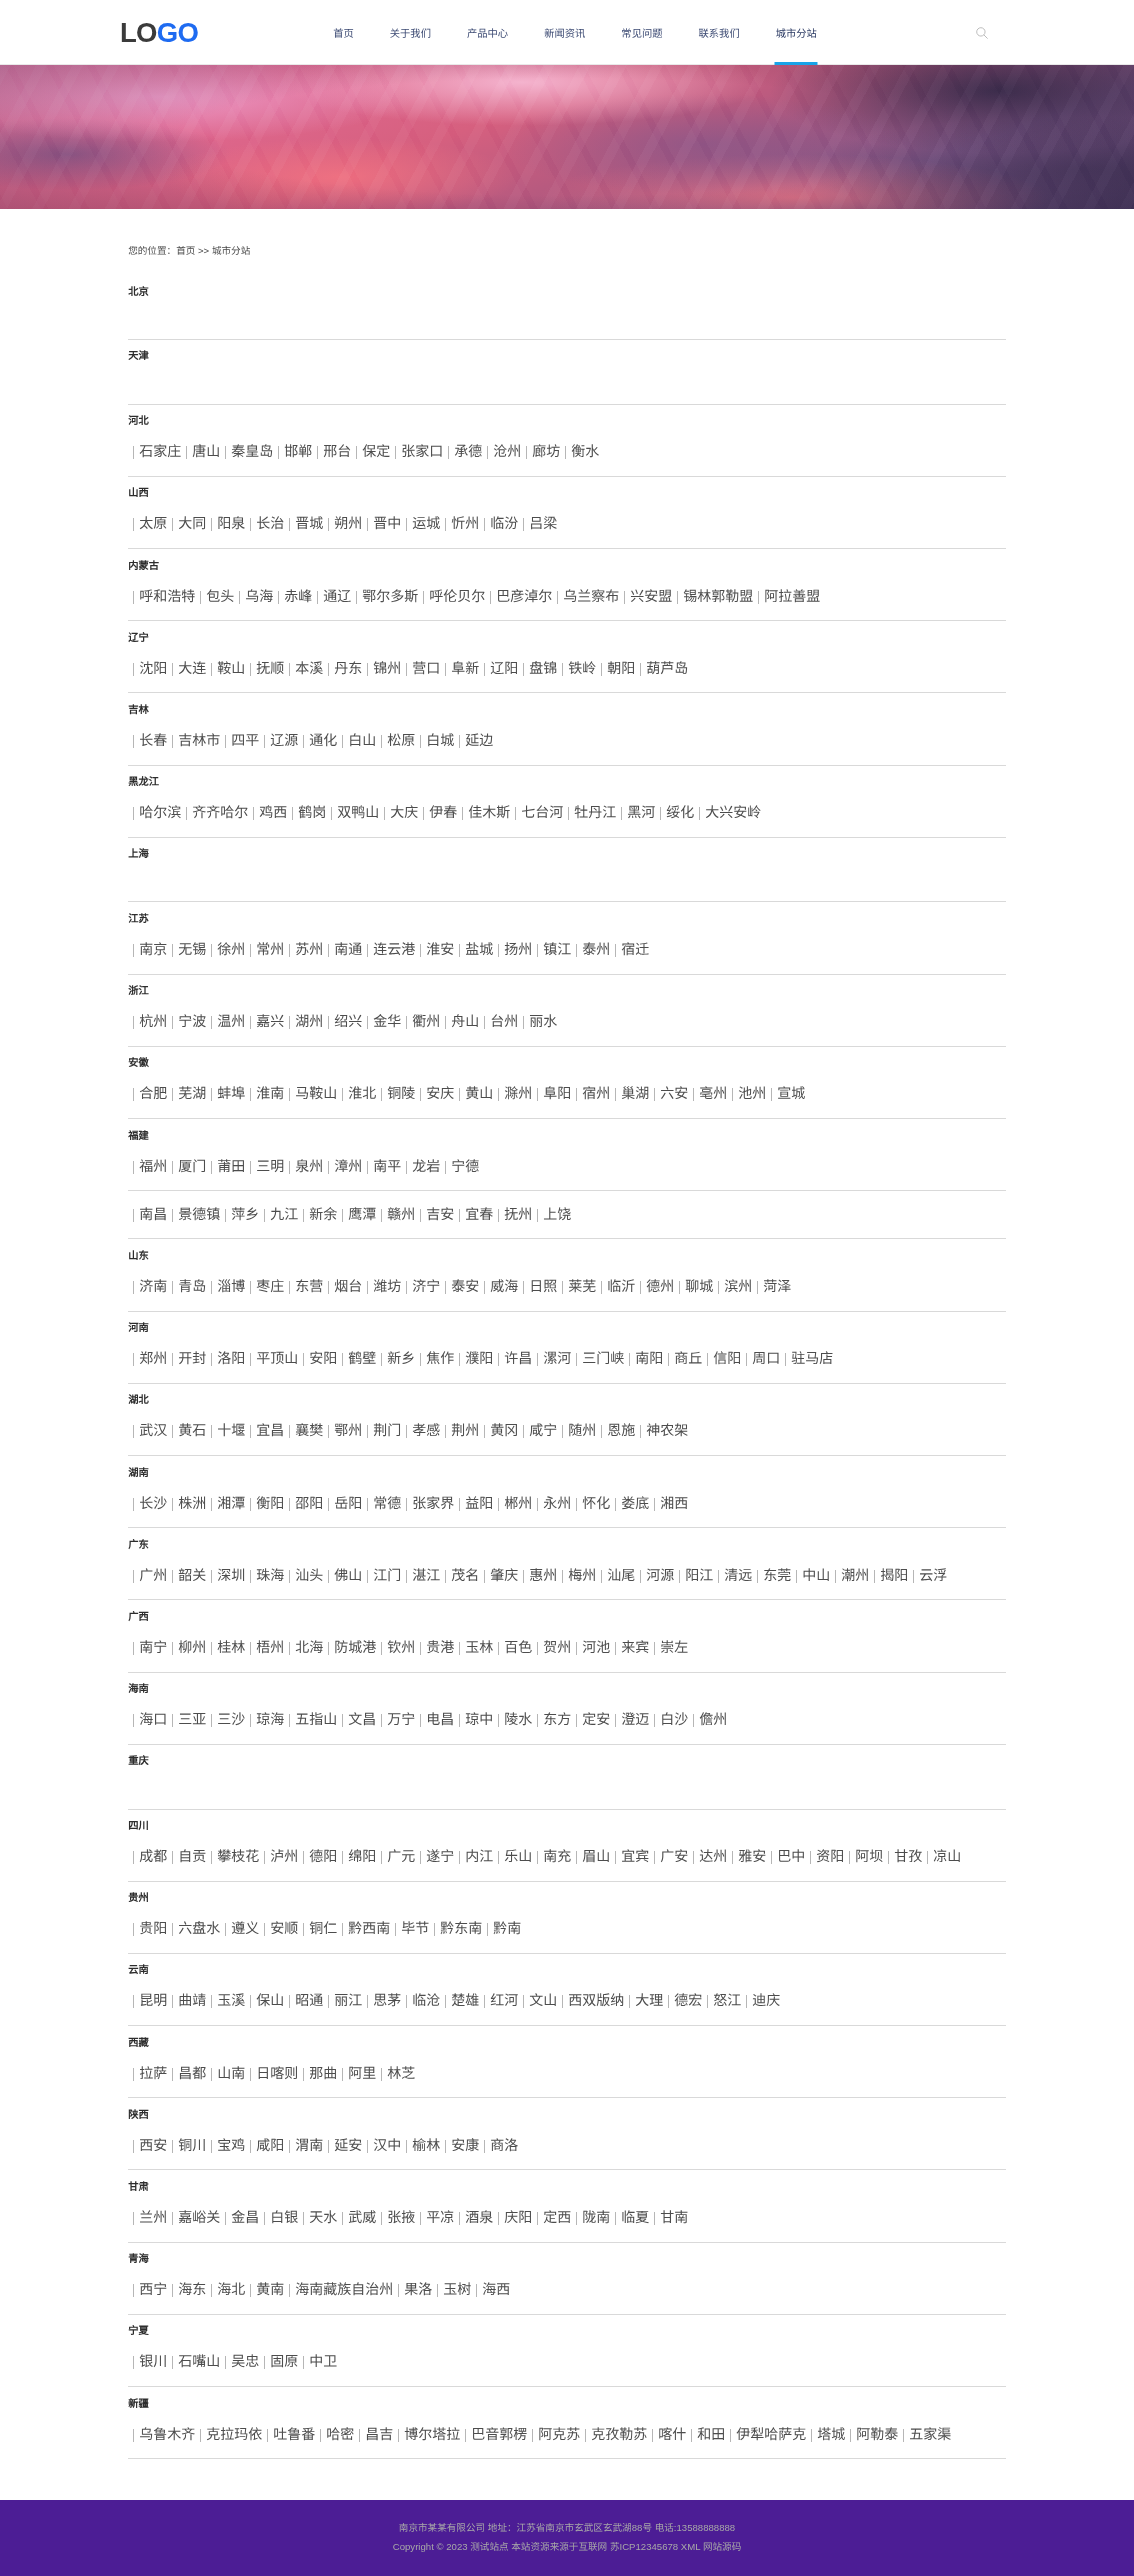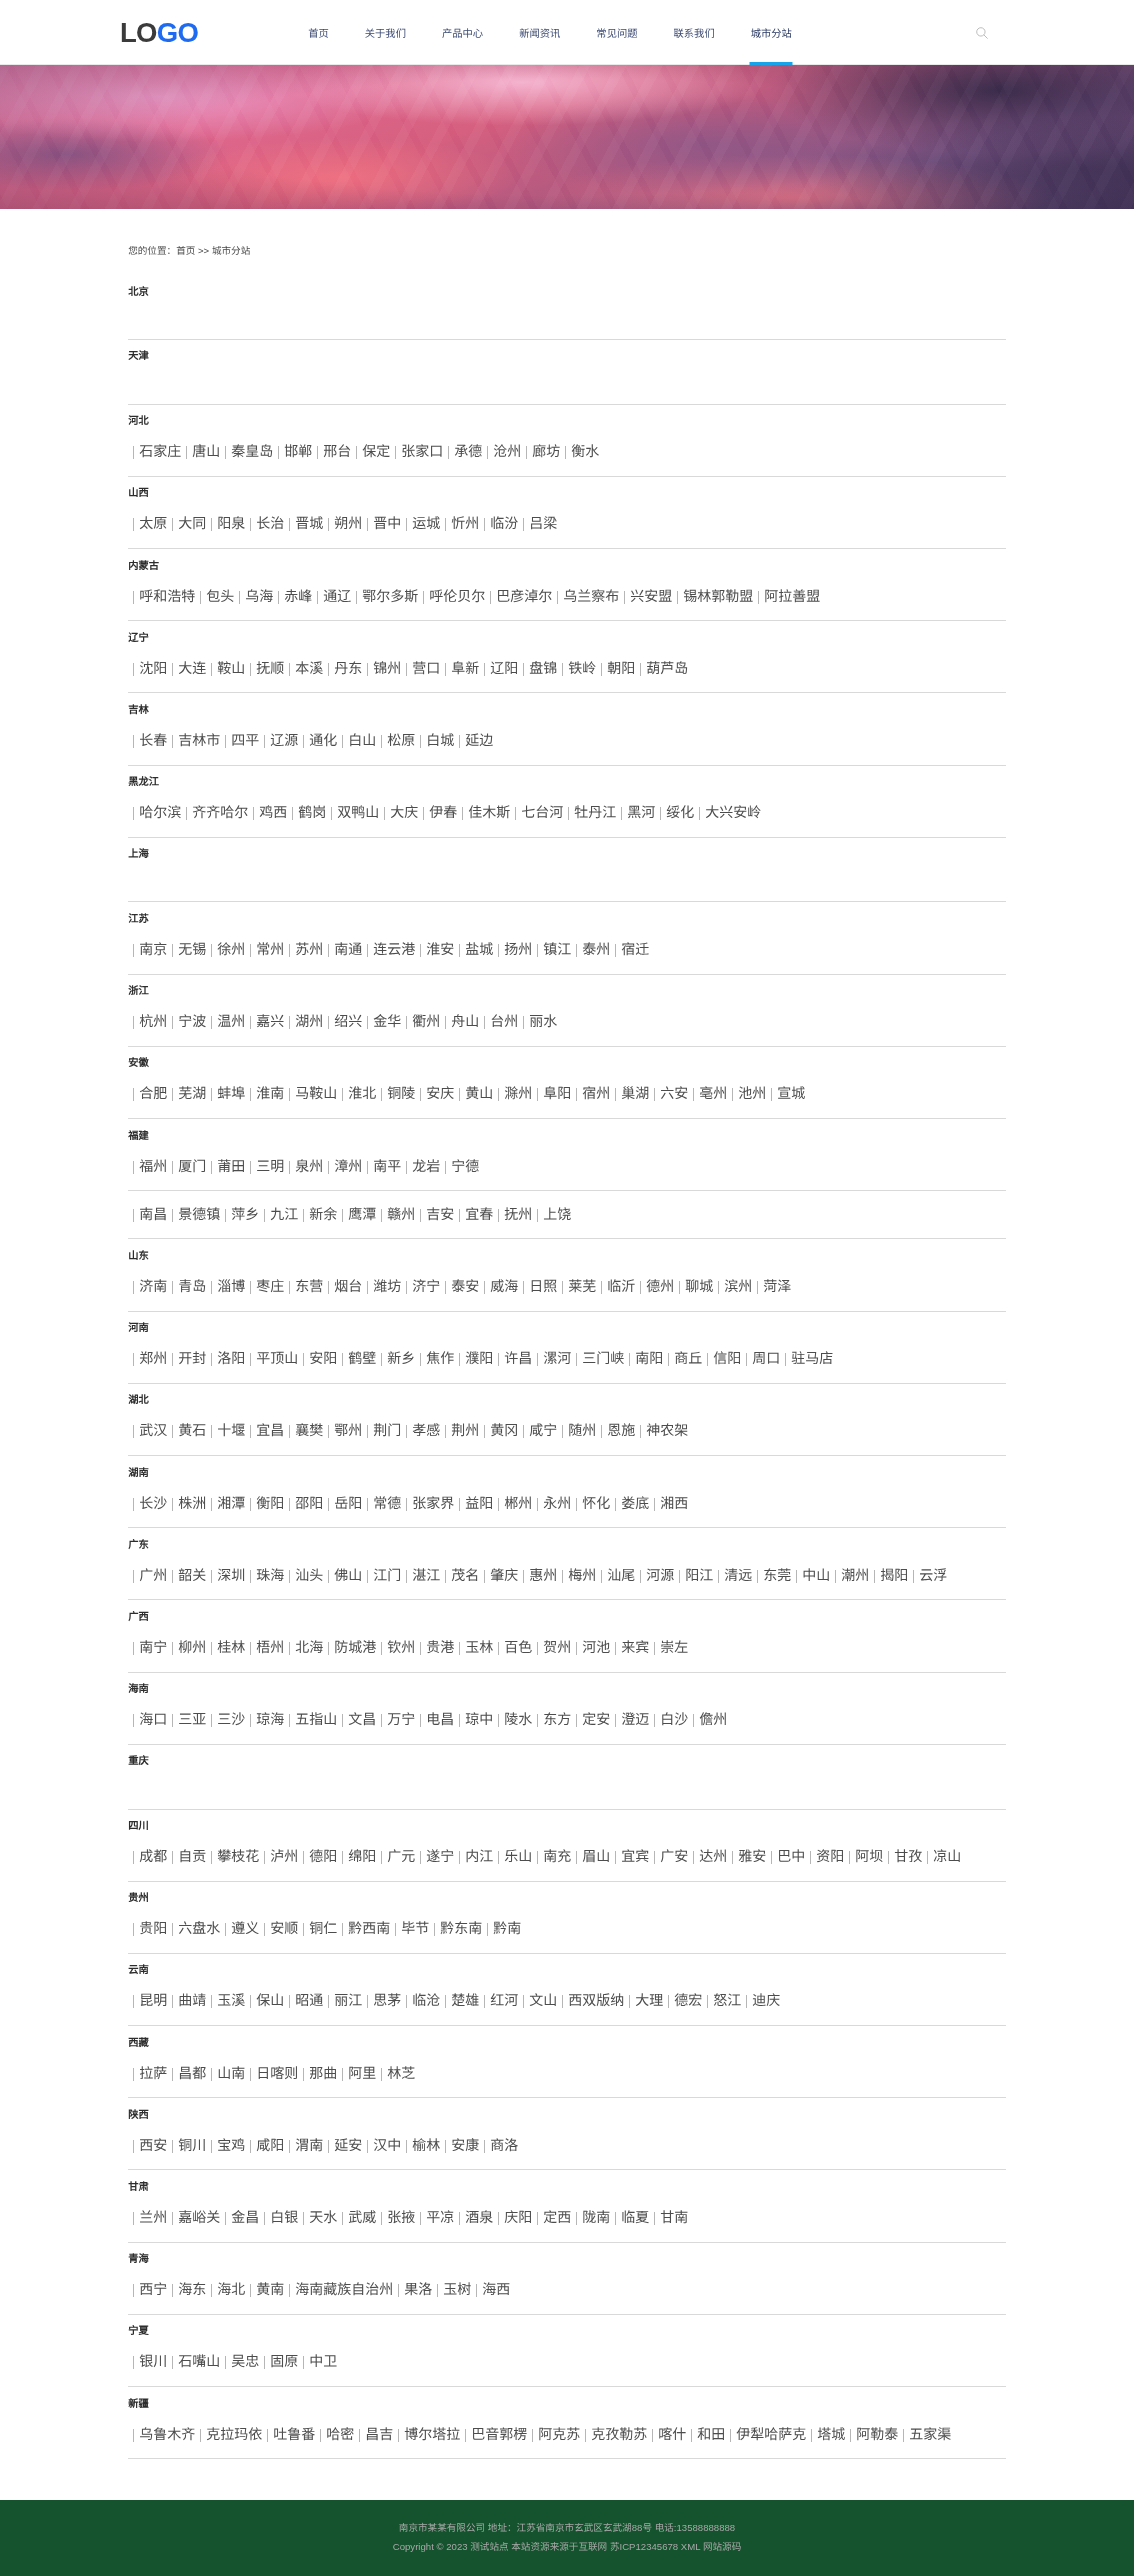--- a/index.html
+++ b/index.html
@@ -24,21 +24,21 @@
     height: 65px;
     display: flex;
     align-items: center;
   }
   .logo {
     font-size: 27.5px;
     font-weight: 800;
     letter-spacing: -0.7px;
     line-height: 1;
     font-family: "Liberation Sans", "DejaVu Sans", sans-serif;
-    margin-right: 92px;
+    margin-right: 117px;
     user-select: none;
   }
   .logo .l-dark { color: #3b3b3b; }
   .logo .l-blue { color: #1e6bf1; }
 
   .nav {
     display: flex;
     align-items: center;
     height: 65px;
     flex: 1;
@@ -145,21 +145,21 @@
   .prov-cities.empty { min-height: 20.6px; }
   .city-sep { color: #9a9a9a; padding: 0 4.1px; }
   .city-link {
     color: #4d4d4d;
     text-decoration: none;
     cursor: pointer;
   }
 
   
   .footer {
-    background: #14532d;
+    background: #4c1d95;
     color: #a8a8a8;
     text-align: center;
     padding: 18px 0 19px 0;
     font-size: 9.6px;
     line-height: 2.0;
   }
   .footer-line a, .footer-link {
     color: #a8a8a8;
     text-decoration: none;
     cursor: pointer;

